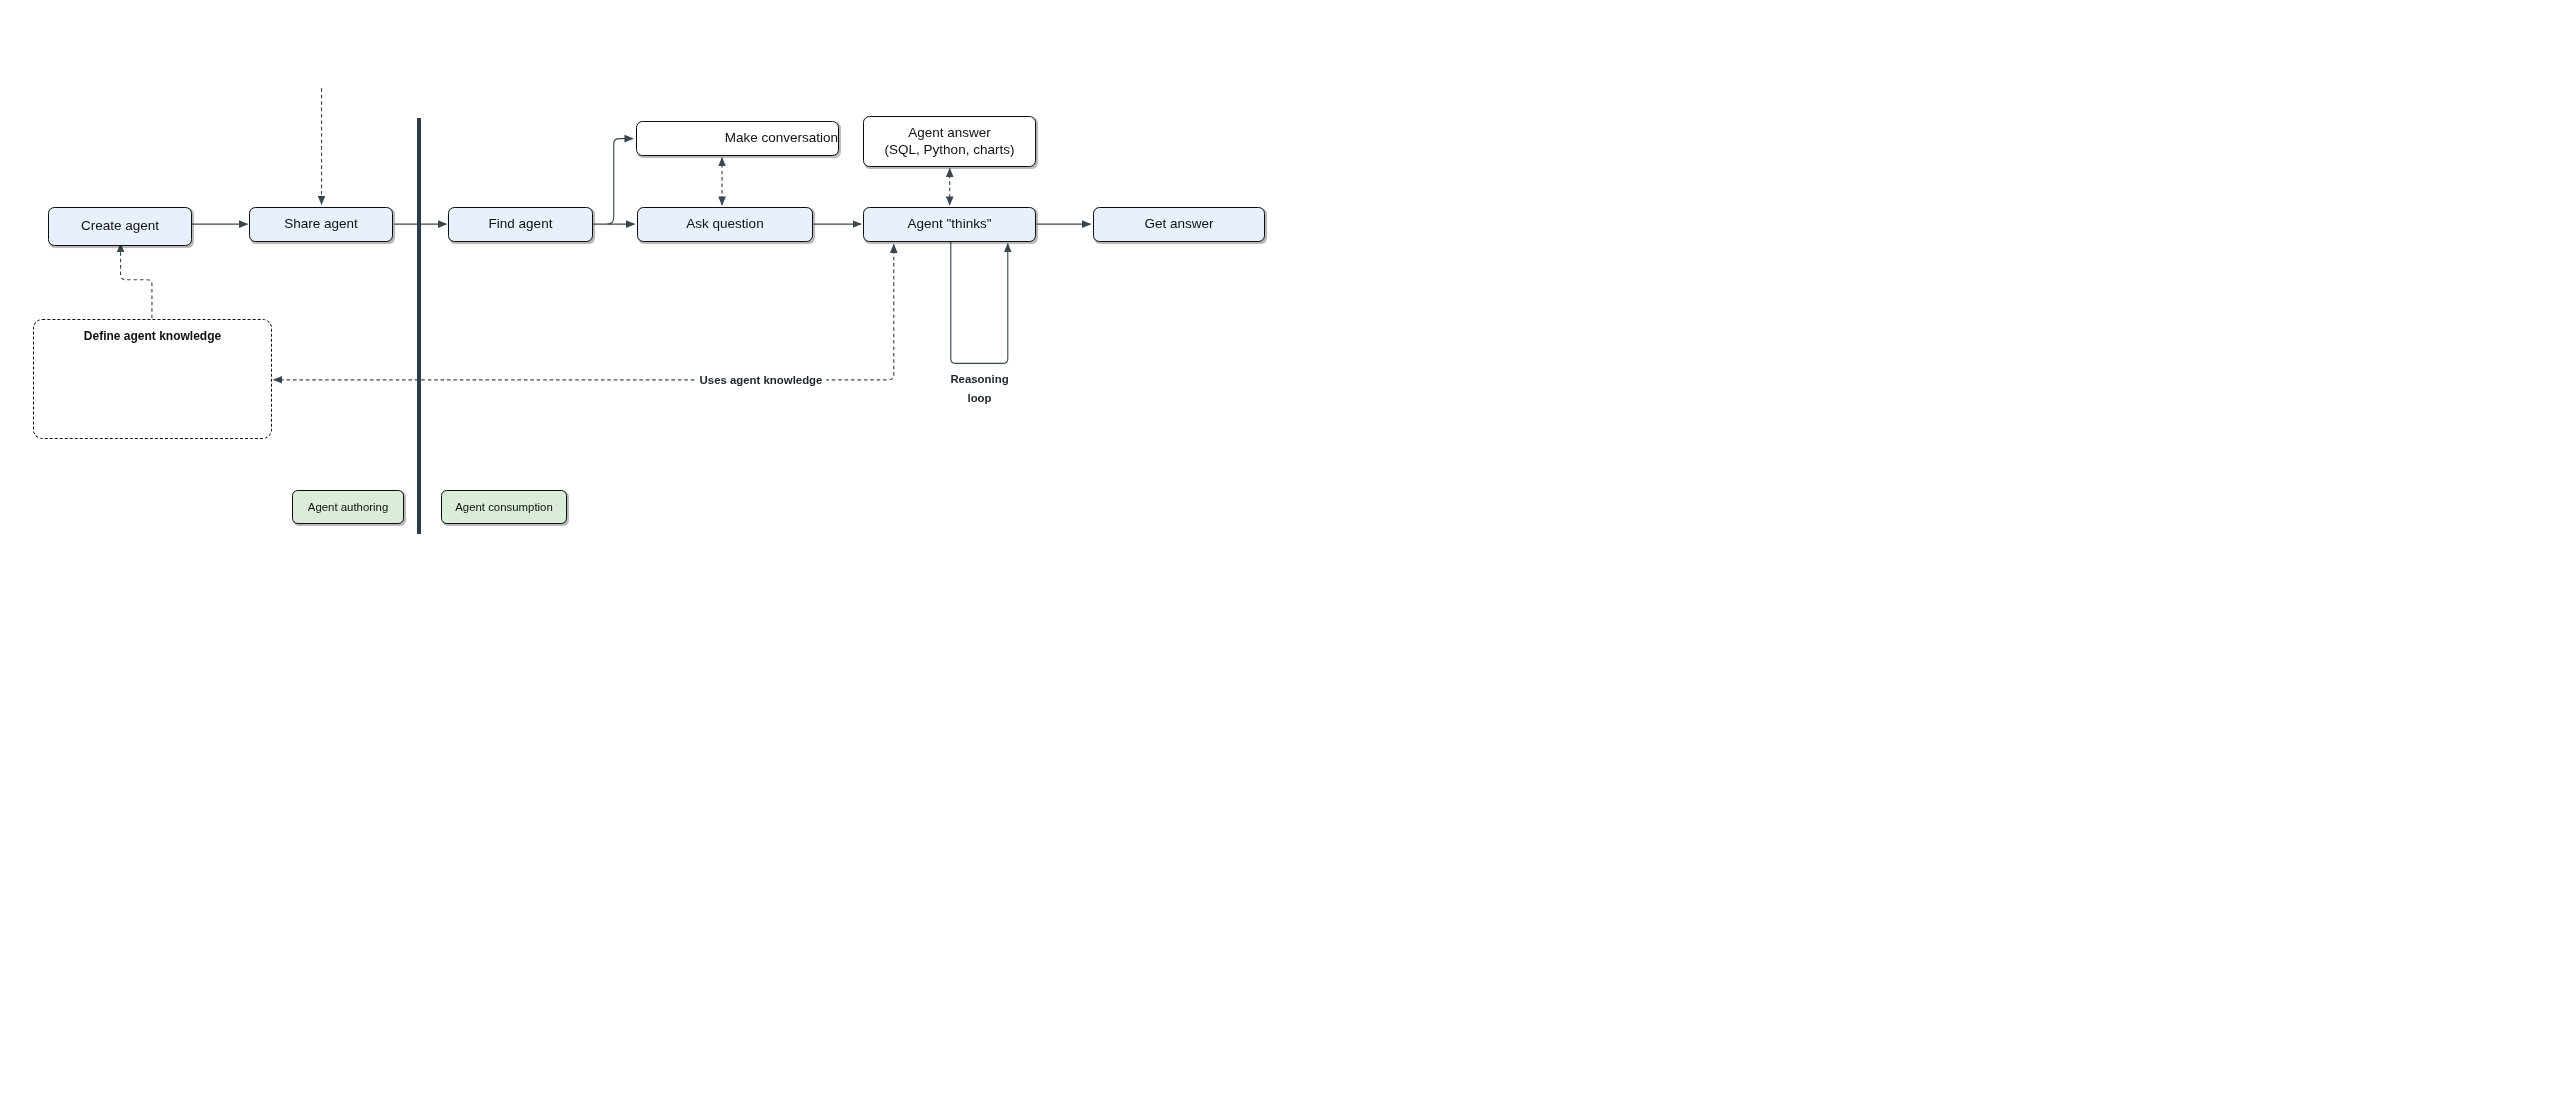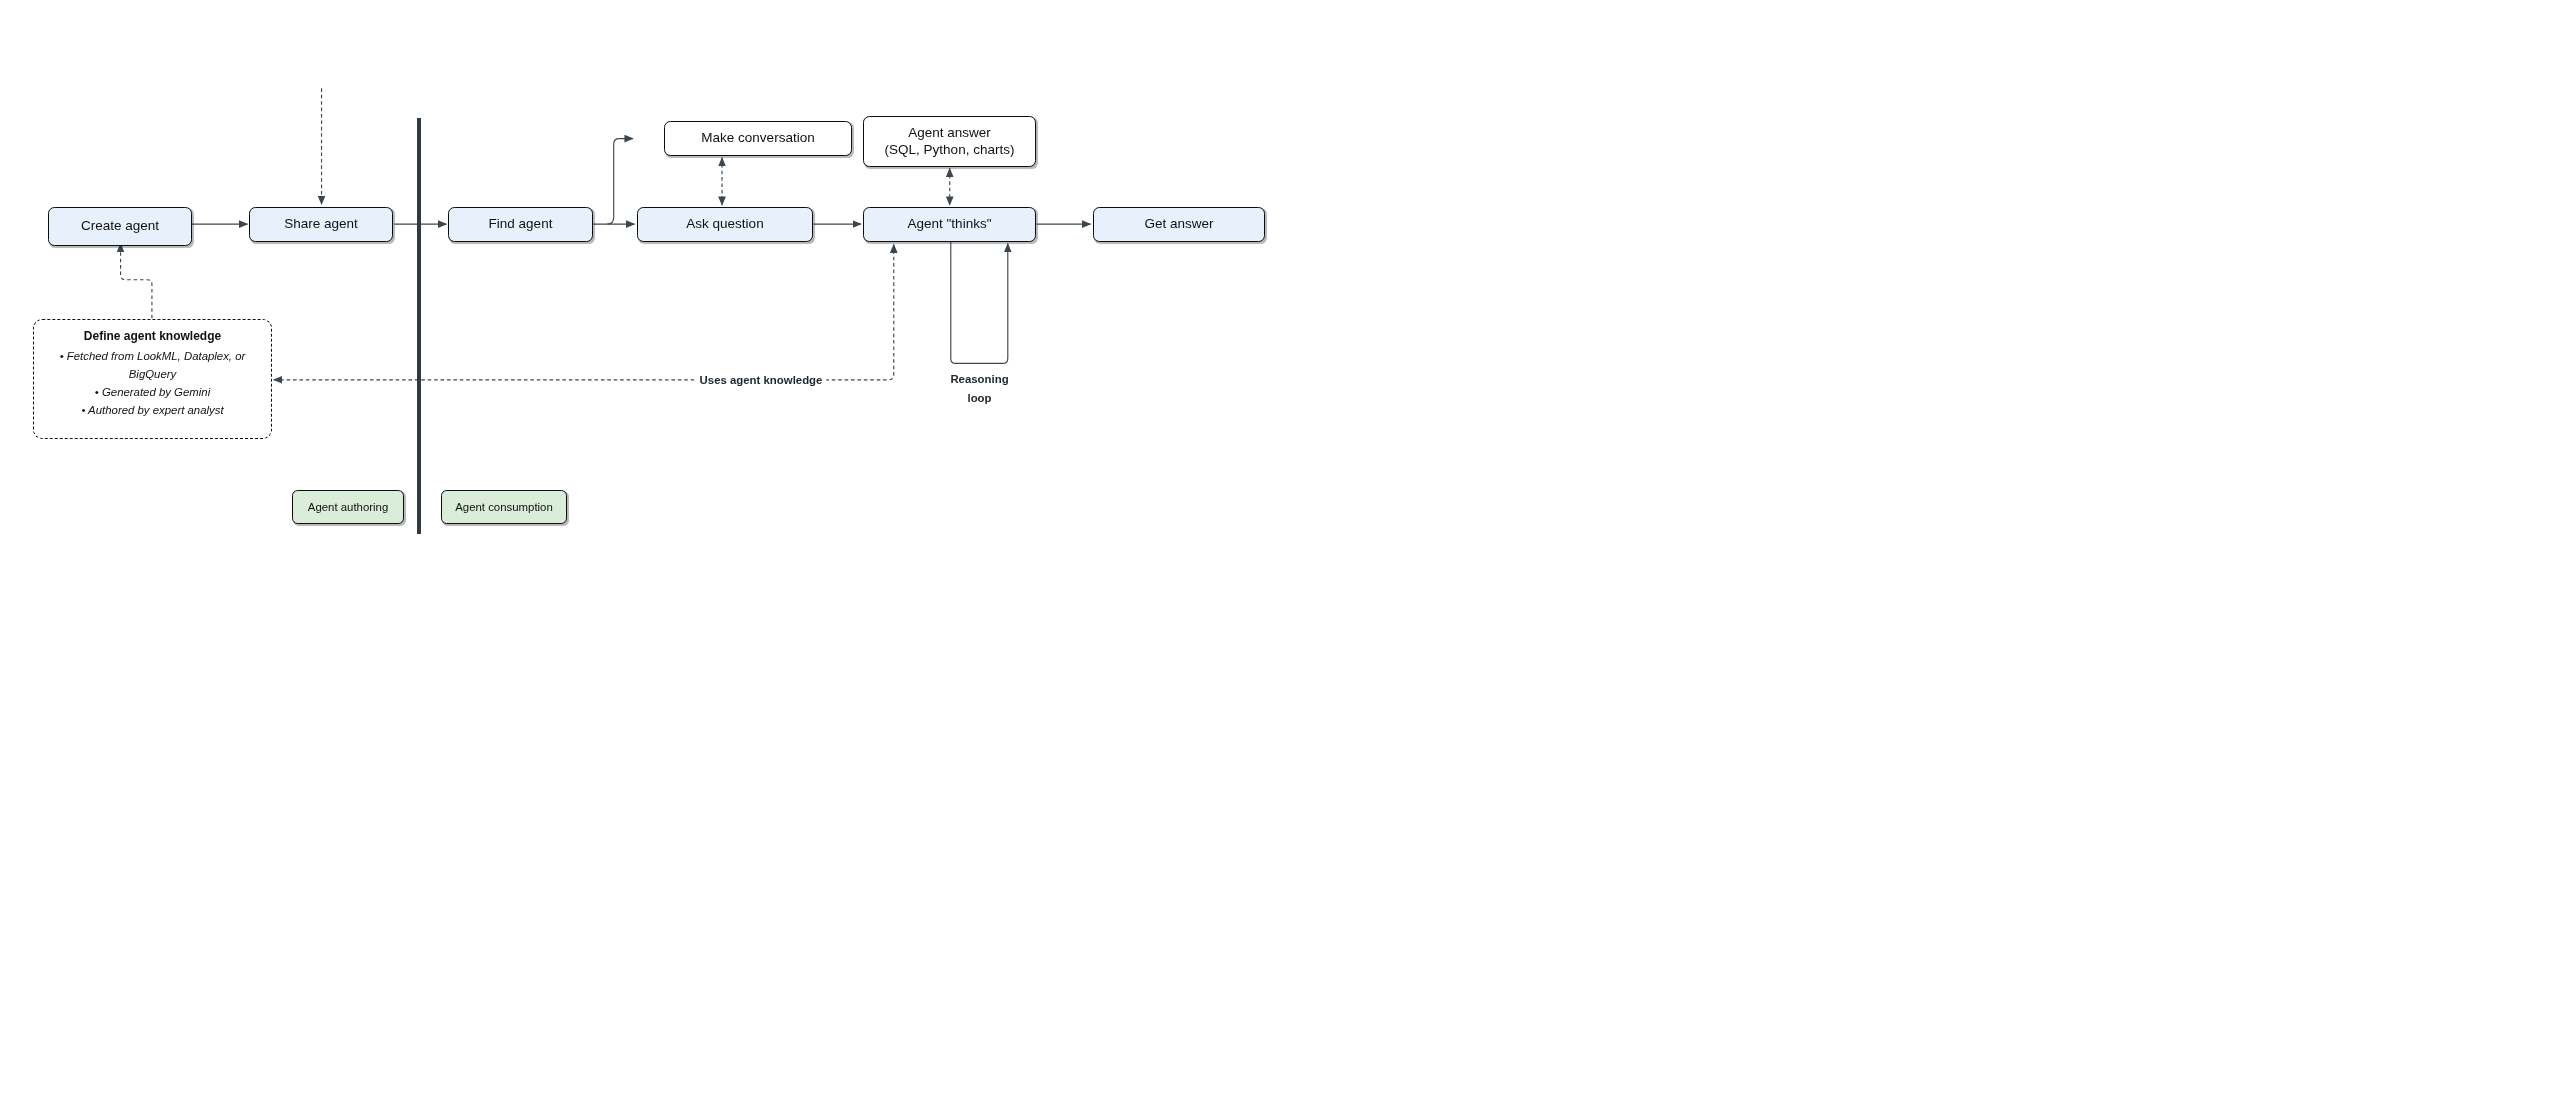--- a/index.html
+++ b/index.html
@@ -61,25 +61,20 @@
     <path class="wire dashed" d="M 213 446.5 V 399 Q 213 392.5 206.5 392.5 H 176 Q 169 392.5 169 386 V 342" marker-end="url(#arrow)"></path>
     <path class="wire" d="M 1334 339.5 V 503 Q 1334 510 1341 510 H 1407 Q 1414 510 1414 503 V 342" marker-end="url(#arrow)"></path>
     <path class="wire dashed" d="M 384 533 H 1247 Q 1254 533 1254 526.5 V 343" marker-start="url(#arrow)" marker-end="url(#arrow)"></path>
   </svg>
 
   <div class="divider" style="left:417px;top:118px;width:4.3px;height:416px;"></div>
 
 
   <div class="note knowledge" style="left:33px;top:319px;width:239px;height:120px;">
     <div class="note-title">Define agent knowledge</div>
-    <div class="bullets">
-      <div class="bullet">Fetched from LookML, Dataplex, or BigQuery</div>
-      <div class="bullet">Generated by Gemini</div>
-      <div class="bullet">Authored by expert analyst</div>
-    </div>
   </div>
 
   <div class="node" style="left:48px;top:207px;width:144px;height:39px;">
     <span>Create agent</span>
   </div>
   <div class="node" style="left:249px;top:207px;width:144px;height:35px;">
     <span>Share agent</span>
   </div>
   <div class="node" style="left:448px;top:207px;width:145px;height:35px;">
     <span>Find agent</span>
@@ -87,21 +82,21 @@
   <div class="node" style="left:637px;top:207px;width:176px;height:35px;">
     <span>Ask question</span>
   </div>
   <div class="node" style="left:863px;top:207px;width:173px;height:35px;">
     <span>Agent "thinks"</span>
   </div>
   <div class="node" style="left:1093px;top:207px;width:172px;height:35px;">
     <span>Get answer</span>
   </div>
 
-  <div class="node white" style="left:664px;top:121px;width:188px;height:35px;">
+  <div class="node white" style="left:636px;top:121px;width:203px;height:35px;align-items:flex-end;">
     <span>Make conversation</span>
   </div>
   <div class="node white" style="left:863px;top:116px;width:173px;height:51px;">
     <span>Agent answer</span>
     <span>(SQL, Python, charts)</span>
   </div>
 
   <div class="wire-label reasoning">Reasoning loop</div>
   <div class="wire-label uses">Uses agent knowledge</div>
 

